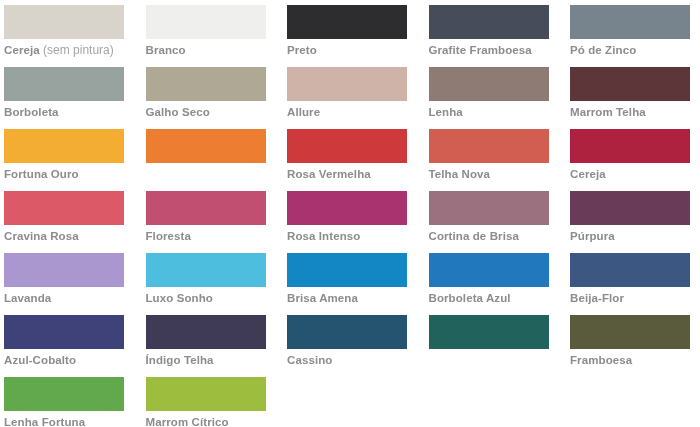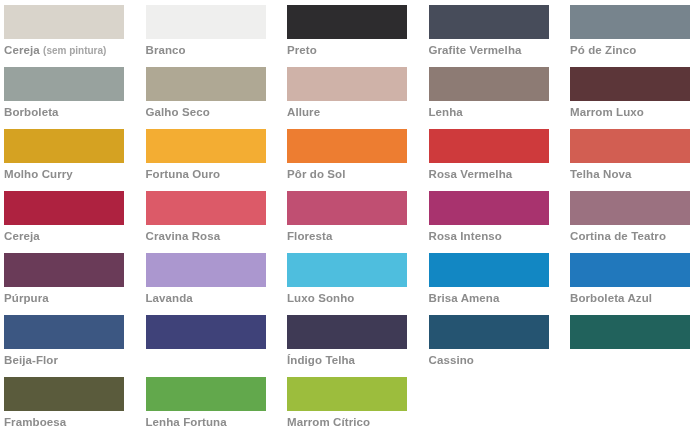--- a/index.html
+++ b/index.html
@@ -44,22 +44,22 @@
     display: block;
     margin-top: 5px;
     font-size: 11.5px;
     line-height: 13px;
     color: #8c8c8c;
     font-weight: bold;
     white-space: nowrap;
     letter-spacing: 0.1px;
   }
   .swatch-note {
-    font-weight: bold;
-    font-size: 10px;
+    font-weight: normal;
+    font-size: 12px;
     color: #a5a5a5;
     letter-spacing: 0;
   }
 </style>
 </head>
 <body>
 
 <div class="palette">
   <div class="swatch-grid">
       <div class="swatch-cell">
@@ -69,21 +69,21 @@
       <div class="swatch-cell">
         <span class="swatch-chip" style="background-color: rgb(239, 239, 238);"></span>
         <span class="swatch-label"><span>Branco</span></span>
       </div>
       <div class="swatch-cell">
         <span class="swatch-chip" style="background-color: rgb(45, 44, 46);"></span>
         <span class="swatch-label"><span>Preto</span></span>
       </div>
       <div class="swatch-cell">
         <span class="swatch-chip" style="background-color: rgb(71, 76, 90);"></span>
-        <span class="swatch-label"><span>Grafite Vermelha</span></span>
+        <span class="swatch-label"><span>Grafite Framboesa</span></span>
       </div>
       <div class="swatch-cell">
         <span class="swatch-chip" style="background-color: rgb(119, 132, 141);"></span>
         <span class="swatch-label"><span>Pó de Zinco</span></span>
       </div>
       <div class="swatch-cell">
         <span class="swatch-chip" style="background-color: rgb(152, 162, 158);"></span>
         <span class="swatch-label"><span>Borboleta</span></span>
       </div>
       <div class="swatch-cell">
@@ -93,33 +93,28 @@
       <div class="swatch-cell">
         <span class="swatch-chip" style="background-color: rgb(207, 178, 168);"></span>
         <span class="swatch-label"><span>Allure</span></span>
       </div>
       <div class="swatch-cell">
         <span class="swatch-chip" style="background-color: rgb(141, 123, 116);"></span>
         <span class="swatch-label"><span>Lenha</span></span>
       </div>
       <div class="swatch-cell">
         <span class="swatch-chip" style="background-color: rgb(92, 54, 57);"></span>
-        <span class="swatch-label"><span>Marrom Luxo</span></span>
-      </div>
-      <div class="swatch-cell">
-        <span class="swatch-chip" style="background-color: rgb(213, 162, 34);"></span>
-        <span class="swatch-label"><span>Molho Curry</span></span>
+        <span class="swatch-label"><span>Marrom Telha</span></span>
       </div>
       <div class="swatch-cell">
         <span class="swatch-chip" style="background-color: rgb(243, 173, 51);"></span>
         <span class="swatch-label"><span>Fortuna Ouro</span></span>
       </div>
       <div class="swatch-cell">
         <span class="swatch-chip" style="background-color: rgb(237, 125, 49);"></span>
-        <span class="swatch-label"><span>Pôr do Sol</span></span>
       </div>
       <div class="swatch-cell">
         <span class="swatch-chip" style="background-color: rgb(206, 58, 60);"></span>
         <span class="swatch-label"><span>Rosa Vermelha</span></span>
       </div>
       <div class="swatch-cell">
         <span class="swatch-chip" style="background-color: rgb(210, 94, 82);"></span>
         <span class="swatch-label"><span>Telha Nova</span></span>
       </div>
       <div class="swatch-cell">
@@ -133,21 +128,21 @@
       <div class="swatch-cell">
         <span class="swatch-chip" style="background-color: rgb(192, 79, 114);"></span>
         <span class="swatch-label"><span>Floresta</span></span>
       </div>
       <div class="swatch-cell">
         <span class="swatch-chip" style="background-color: rgb(168, 51, 110);"></span>
         <span class="swatch-label"><span>Rosa Intenso</span></span>
       </div>
       <div class="swatch-cell">
         <span class="swatch-chip" style="background-color: rgb(155, 113, 128);"></span>
-        <span class="swatch-label"><span>Cortina de Teatro</span></span>
+        <span class="swatch-label"><span>Cortina de Brisa</span></span>
       </div>
       <div class="swatch-cell">
         <span class="swatch-chip" style="background-color: rgb(106, 59, 88);"></span>
         <span class="swatch-label"><span>Púrpura</span></span>
       </div>
       <div class="swatch-cell">
         <span class="swatch-chip" style="background-color: rgb(171, 151, 207);"></span>
         <span class="swatch-label"><span>Lavanda</span></span>
       </div>
       <div class="swatch-cell">
@@ -161,20 +156,21 @@
       <div class="swatch-cell">
         <span class="swatch-chip" style="background-color: rgb(33, 120, 188);"></span>
         <span class="swatch-label"><span>Borboleta Azul</span></span>
       </div>
       <div class="swatch-cell">
         <span class="swatch-chip" style="background-color: rgb(60, 87, 130);"></span>
         <span class="swatch-label"><span>Beija-Flor</span></span>
       </div>
       <div class="swatch-cell">
         <span class="swatch-chip" style="background-color: rgb(63, 66, 121);"></span>
+        <span class="swatch-label"><span>Azul-Cobalto</span></span>
       </div>
       <div class="swatch-cell">
         <span class="swatch-chip" style="background-color: rgb(63, 58, 85);"></span>
         <span class="swatch-label"><span>Índigo Telha</span></span>
       </div>
       <div class="swatch-cell">
         <span class="swatch-chip" style="background-color: rgb(37, 84, 113);"></span>
         <span class="swatch-label"><span>Cassino</span></span>
       </div>
       <div class="swatch-cell">

